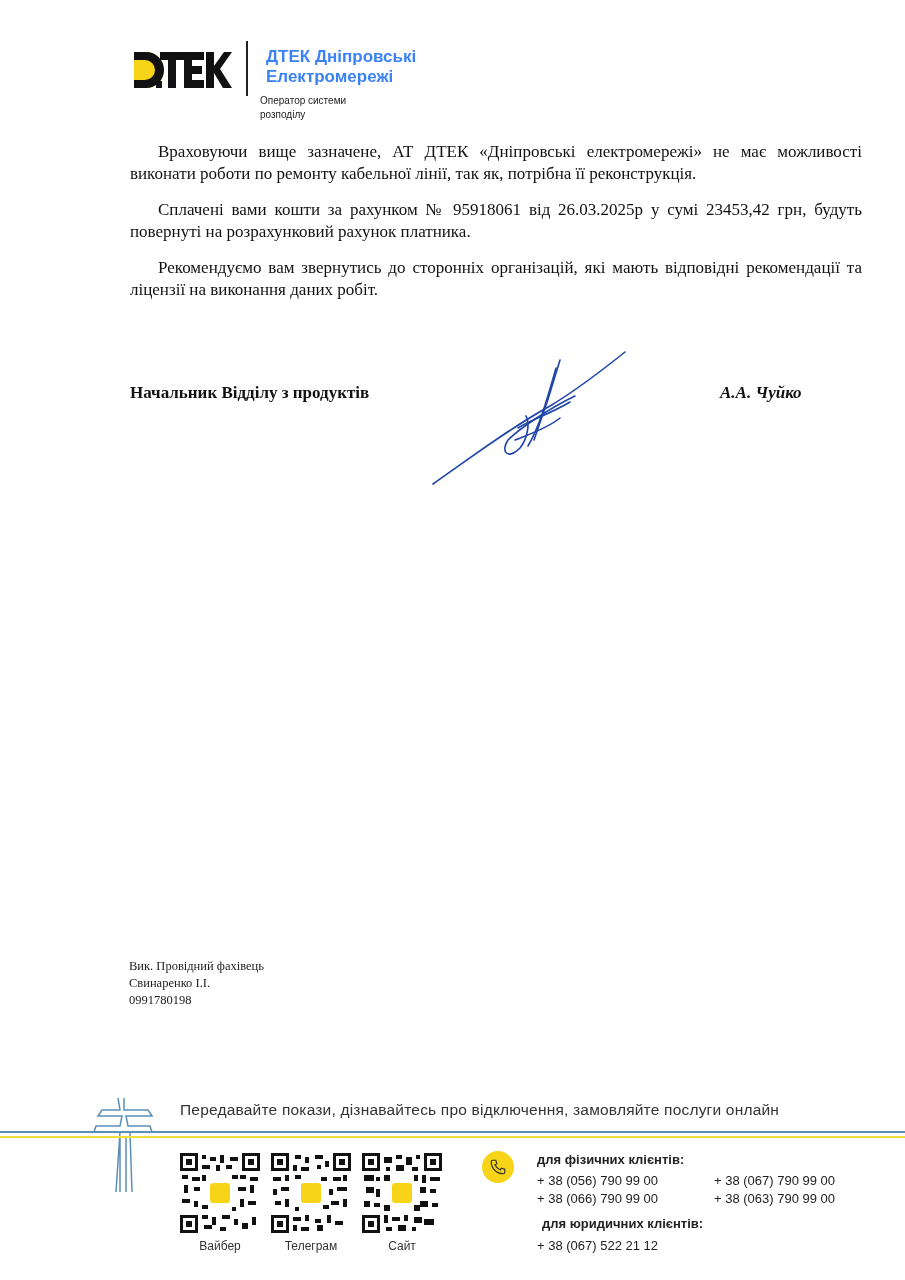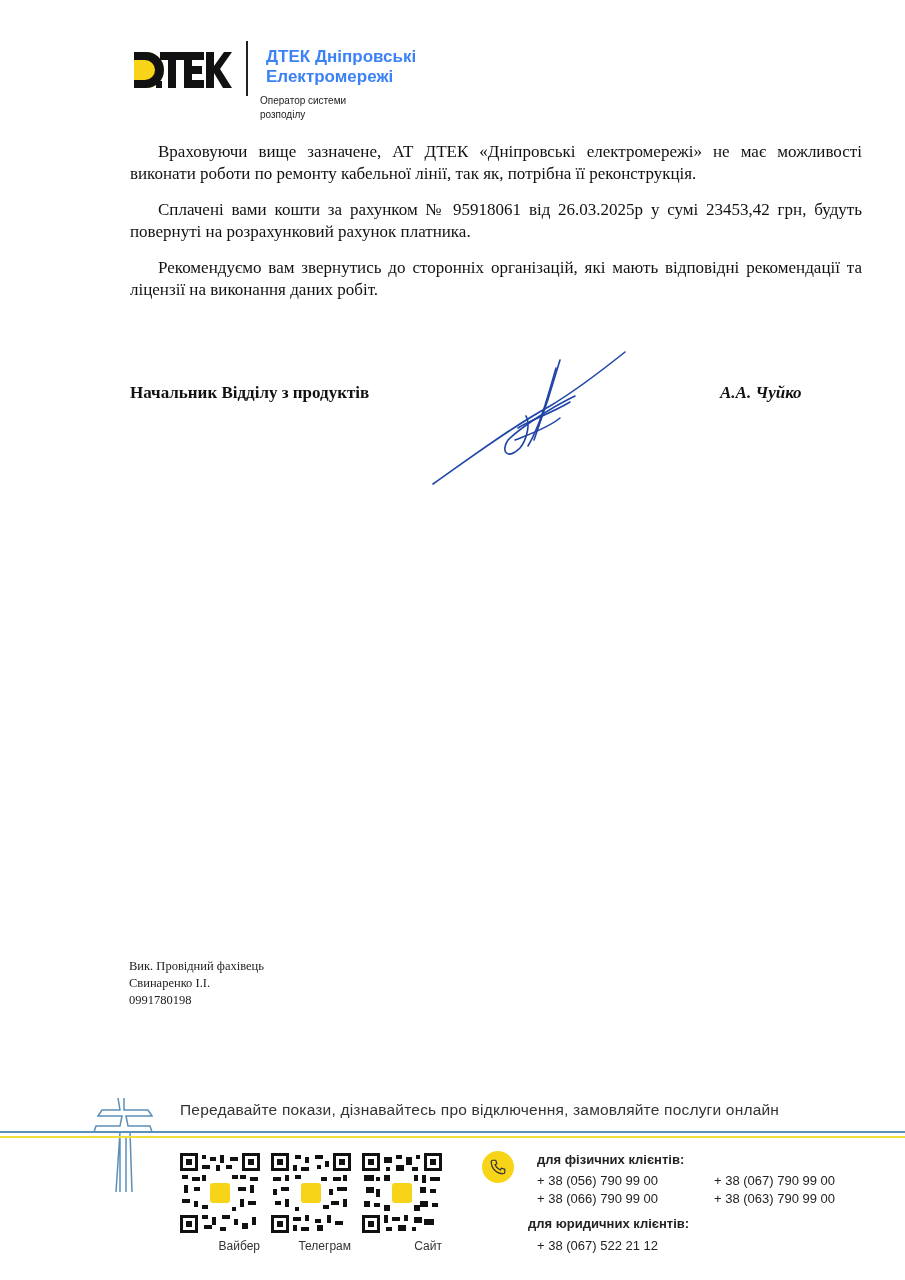--- a/index.html
+++ b/index.html
@@ -16,21 +16,21 @@
     .sign-title { left: 130px; top: 383px; font-size: 17px; font-weight: bold; }
     .sign-name { left: 720px; top: 383px; font-size: 17px; font-weight: bold; font-style: italic; }
     .signature { left: 430px; top: 348px; width: 200px; height: 140px; }
     .executor { left: 129px; top: 958px; font-size: 12.5px; line-height: 17px; color: #222; }
     
     .footer-slogan { left: 180px; top: 1101px; font-family: Liberation Sans, sans-serif; font-size: 15.5px; color: #333; letter-spacing: 0.2px; }
     .line-blue { left: 0; top: 1131px; width: 905px; height: 2px; background: #5b8fb8; }
     .line-yellow { left: 0; top: 1136px; width: 905px; height: 2px; background: #f2de3a; }
     .tower { left: 90px; top: 1096px; width: 70px; height: 100px; }
     .qr { width: 80px; height: 80px; top: 1153px; }
-    .qr-label { top: 1239px; width: 80px; text-align: right; font-family: "Liberation Sans", sans-serif; font-size: 12px; color: #333; }
+    .qr-label { top: 1239px; width: 80px; text-align: center; font-family: "Liberation Sans", sans-serif; font-size: 12px; color: #333; }
     .phone-circle { left: 482px; top: 1151px; width: 32px; height: 32px; border-radius: 50%; background: #f7d417; display: flex; align-items: center; justify-content: center; }
     .contact-head { font-family: "Liberation Sans", sans-serif; font-weight: bold; font-size: 13px; color: #222; }
     .contact-num { font-family: "Liberation Sans", sans-serif; font-size: 13px; color: #222; }
   </style>
 </head>
 <body>
 
 <div class="abs logo-mark">
   <svg width="100" height="40" viewBox="0 0 100 40">
     <path d="M2 2 H14 A18 18 0 0 1 14 38 H2 Z" fill="#f7d417"></path>
@@ -249,14 +249,14 @@
 <div class="abs phone-circle">
   <svg width="18" height="18" viewBox="0 0 24 24" fill="none" stroke="#333" stroke-width="1.6">
     <path d="M5 3 L9 3 L10.5 7.5 L8 9 C9.2 11.8 12.2 14.8 15 16 L16.5 13.5 L21 15 L21 19 C21 20 20 21 19 21 C10 21 3 14 3 5 C3 4 4 3 5 3 Z"></path>
   </svg>
 </div>
 <div class="abs contact-head" style="left:537px; top:1152px;">для фізичних клієнтів:</div>
 <div class="abs contact-num" style="left:537px; top:1173px;">+ 38 (056) 790 99 00</div>
 <div class="abs contact-num" style="left:714px; top:1173px;">+ 38 (067) 790 99 00</div>
 <div class="abs contact-num" style="left:537px; top:1191px;">+ 38 (066) 790 99 00</div>
 <div class="abs contact-num" style="left:714px; top:1191px;text-align:center;">+ 38 (063) 790 99 00</div>
-<div class="abs contact-head" style="left:528px; top:1216px;">для юридичних клієнтів:</div>
+<div class="abs contact-head" style="left:542px; top:1216px;">для юридичних клієнтів:</div>
 <div class="abs contact-num" style="left:537px; top:1238px;">+ 38 (067) 522 21 12</div>
 
 </body></html>

